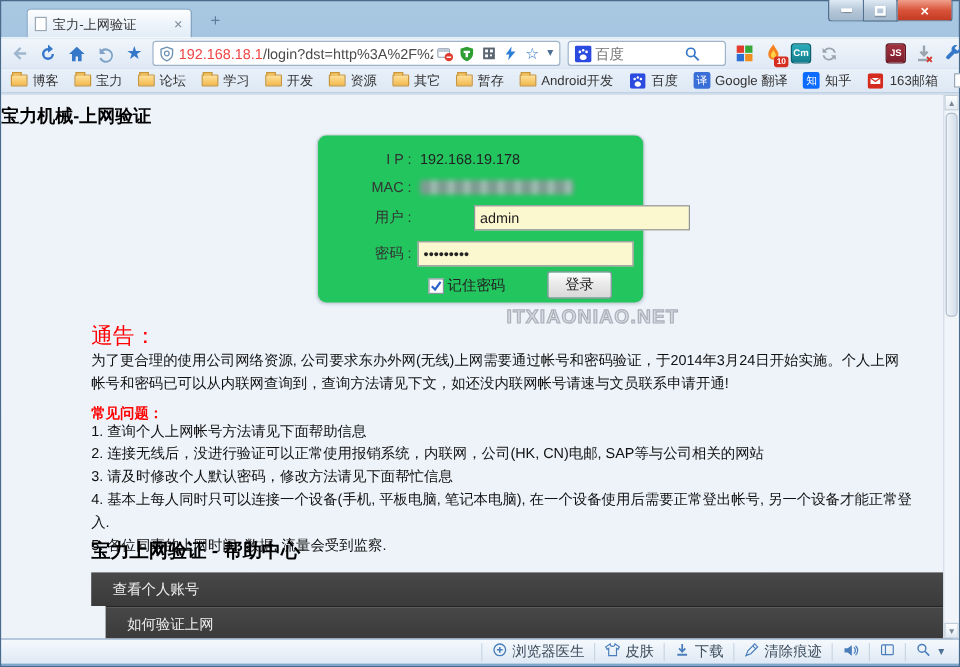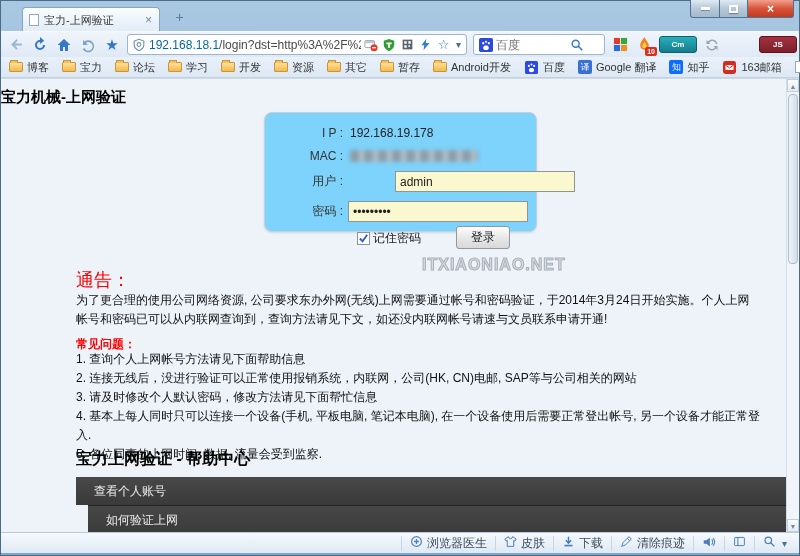--- a/index.html
+++ b/index.html
@@ -20,45 +20,45 @@
   .wc-close { width:46px; border-left:none; border-radius:0 0 3px 0; background:linear-gradient(180deg,#f0a08c,#d9533a 50%,#c23a22); font-size:12px; font-weight:bold; }
   .wc-min i { display:block; width:9px; height:3px; background:#fff; box-shadow:0 1px 1px rgba(0,0,0,.3); }
   .wc-max i { display:block; width:9px; height:8px; border:2px solid #fff; box-shadow:0 1px 1px rgba(0,0,0,.3); }
 
   
   .toolbar { position:absolute; top:31px; left:1px; right:1px; height:26px; background:linear-gradient(180deg,#f0f5fb,#dfe9f5); border-top:1px solid #f6fafd; display:flex; align-items:center; padding:0 6px; gap:6px; }
   .tb-ic { width:18px; height:18px; display:flex; align-items:center; justify-content:center; flex:0 0 auto; }
   .star-filled { color:#3577c8; font-size:15px; line-height:16px; }
   .urlbar { height:21px; width:340px; background:#fff; border:1px solid #9fb4c9; border-radius:3px; display:flex; align-items:center; padding:0 3px; gap:3px; flex:0 0 auto; }
   .url-text { font-size:12px; white-space:nowrap; overflow:hidden; flex:1; }
-  .url-domain { color:#0369a1; }
+  .url-domain { color:#ef4444; }
   .url-path { color:#4a4a4a; }
   .mini { width:15px; height:15px; display:flex; align-items:center; justify-content:center; flex:0 0 auto; }
   .star-outline { color:#3577c8; font-size:13px; }
   .caret { color:#4c6f96; font-size:10px; padding:0 2px; }
   .searchbox { height:21px; width:132px; background:#fff; border:1px solid #9fb4c9; border-radius:3px; display:flex; align-items:center; padding:0 4px; gap:3px; flex:0 0 auto; }
   .searchbox input { border:none; outline:none; width:70px; font-size:12px; color:#333; font-family:inherit; background:transparent; }
   .badge10 { position:absolute; right:-4px; bottom:-2px; background:#d62f22; color:#fff; font-size:7px; font-weight:bold; border-radius:2px; padding:0 2px; line-height:9px; }
-  .sq { width:38px; height:17px; border-radius:3px; color:#fff; font-size:8px; font-weight:bold; display:flex; align-items:center; justify-content:center; flex:0 0 auto; }
+  .sq { width:17px; height:17px; border-radius:3px; color:#fff; font-size:8px; font-weight:bold; display:flex; align-items:center; justify-content:center; flex:0 0 auto; }
   .sq-cm { background:linear-gradient(180deg,#29aebc,#147d8c); border:1px solid #0d616d; }
   .sq-js { background:linear-gradient(180deg,#a23240,#7d1f2b); border:1px solid #5e141e;margin-left:32px; }
   .rel { position:relative; }
 
   
   .bookmarks { position:absolute; top:57px; left:1px; right:1px; height:21px; background:linear-gradient(180deg,#e9f1fa,#dde8f4); border-bottom:1px solid #c3d2e3; display:flex; align-items:center; padding:0 8px; gap:13px; font-size:11px; color:#333; }
   .bm { display:flex; align-items:center; gap:4px; white-space:nowrap; }
   .folder { width:14px; height:10px; background:linear-gradient(#ffe098,#f2b94e); border:1px solid #c9963c; border-radius:1px; position:relative; display:inline-block; flex:0 0 auto; }
   .folder::before { content:""; position:absolute; top:-3px; left:0px; width:6px; height:2px; background:#f3c260; border:1px solid #c9963c; border-bottom:none; }
   .fav { width:14px; height:14px; border-radius:2px; color:#fff; font-size:9px; line-height:14px; text-align:center; flex:0 0 auto; }
   .docicon { width:10px; height:12px; background:#fff; border:1px solid #9aa7b5; flex:0 0 auto; }
 
   
   .content { position:absolute; top:78px; left:1px; right:1px; height:454px; background:#eef3fa; border-top:1px solid #cfdbe8; overflow:hidden; }
   .page-title { position:absolute; top:9px; left:0; right:14px; text-align:left; font-size:15px; font-weight:bold; color:#000; }
-  .card { position:absolute; left:263px; top:33px; width:273px; height:120px; background:#7dd3fc; border:1px solid #c9cfd6; border-radius:8px; box-shadow:0 1px 2px rgba(120,140,160,.25); }
+  .card { position:absolute; left:263px; top:33px; width:273px; height:141px; background:#22c55e; border:1px solid #c9cfd6; border-radius:8px; box-shadow:0 1px 2px rgba(120,140,160,.25); }
   .frow { position:absolute; left:0; width:100%; height:20px; font-size:12px; color:#222; }
   .flabel { position:absolute; left:0; width:78px; text-align:right; line-height:20px; color:#333; }
   .fvalue { position:absolute; left:85px; line-height:20px; }
   .mac-blur { position:absolute; left:85px; top:4px; width:128px; height:12px; background:repeating-linear-gradient(90deg,#8f959c 0 9px,#b9bec4 9px 14px); border-radius:2px; filter:blur(2px); opacity:.85; }
   .form-input { position:absolute; left:83px; width:180px; height:21px; background:#fbf7cf; border:1px solid #8f9499; font-size:12px; color:#222; padding:0 4px; font-family:inherit; }
   .checkbox { width:13px; height:13px; background:#fff; border:1px solid #8a949e; display:inline-flex; align-items:center; justify-content:center; }
   .remember { position:absolute; left:92px; top:117px; display:flex; align-items:center; gap:3px; font-size:12px; color:#222; }
   .login-btn { position:absolute; left:191px; top:113px; width:54px; height:23px; background:linear-gradient(180deg,#fefefe,#eaeaea 45%,#d8d8d8); border:1px solid #8e99a4; border-radius:3px; font-size:12px; color:#222; text-align:center; line-height:21px; }
   .watermark { position:absolute; left:421px; top:177px; font-size:16px; font-weight:bold; letter-spacing:1px; color:rgba(186,192,200,.45); -webkit-text-stroke:1px #aab0ba; }
   .notice-title { position:absolute; left:75px; top:189px; font-size:18px; font-weight:normal; color:#f00; }

